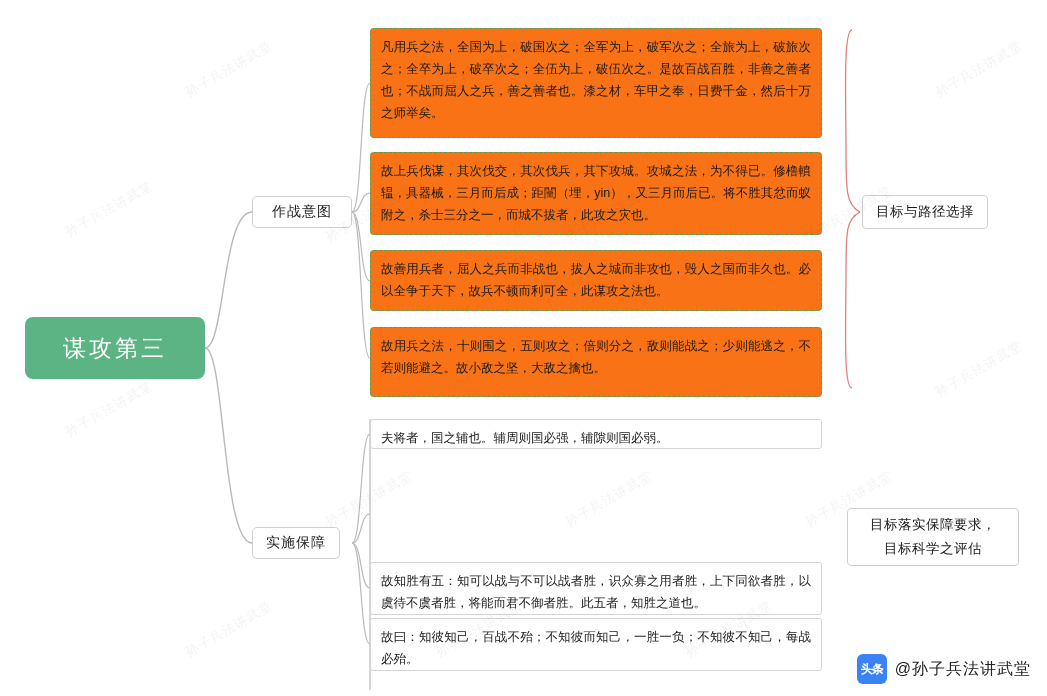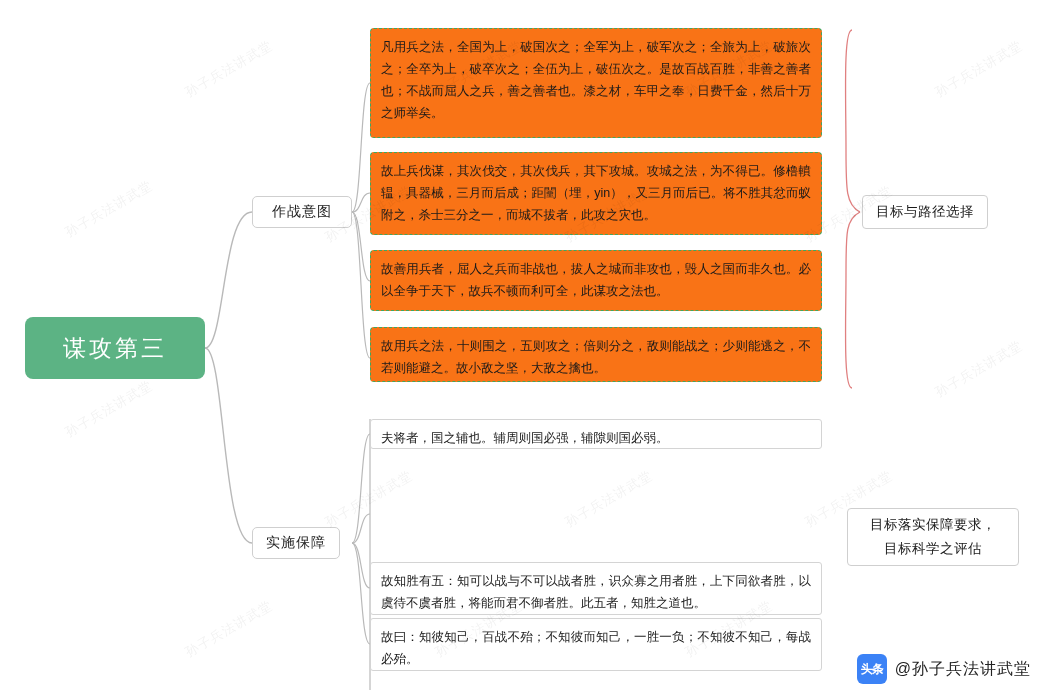--- a/index.html
+++ b/index.html
@@ -87,21 +87,21 @@
     border-radius: 4px;
   }
   .leaf.plain {
     background: #ffffff;
     border: 1px solid #d4d4d4;
     border-radius: 3px;
   }
   #leaf-g-0 { left: 370px; top: 28px;  width: 452px; height: 110px; }
   #leaf-g-1 { left: 370px; top: 152px; width: 452px; height: 83px; }
   #leaf-g-2 { left: 370px; top: 250px; width: 452px; height: 61px; }
-  #leaf-g-3 { left: 370px; top: 327px; width: 452px; height: 55px; }
+  #leaf-g-3 { left: 370px; top: 327px; width: 452px; height: 70px; }
 
   #leaf-p-0 { left: 370px; top: 419px; width: 452px; height: 30px; }
   #leaf-p-1 { left: 370px; top: 456px; width: 452px; height: 116px; }
   #leaf-p-2 { left: 370px; top: 562px; width: 452px; height: 53px; }
   #leaf-p-3 { left: 370px; top: 618px; width: 452px; height: 53px; }
 
   
   .annot {
     position: absolute;
     box-sizing: border-box;

